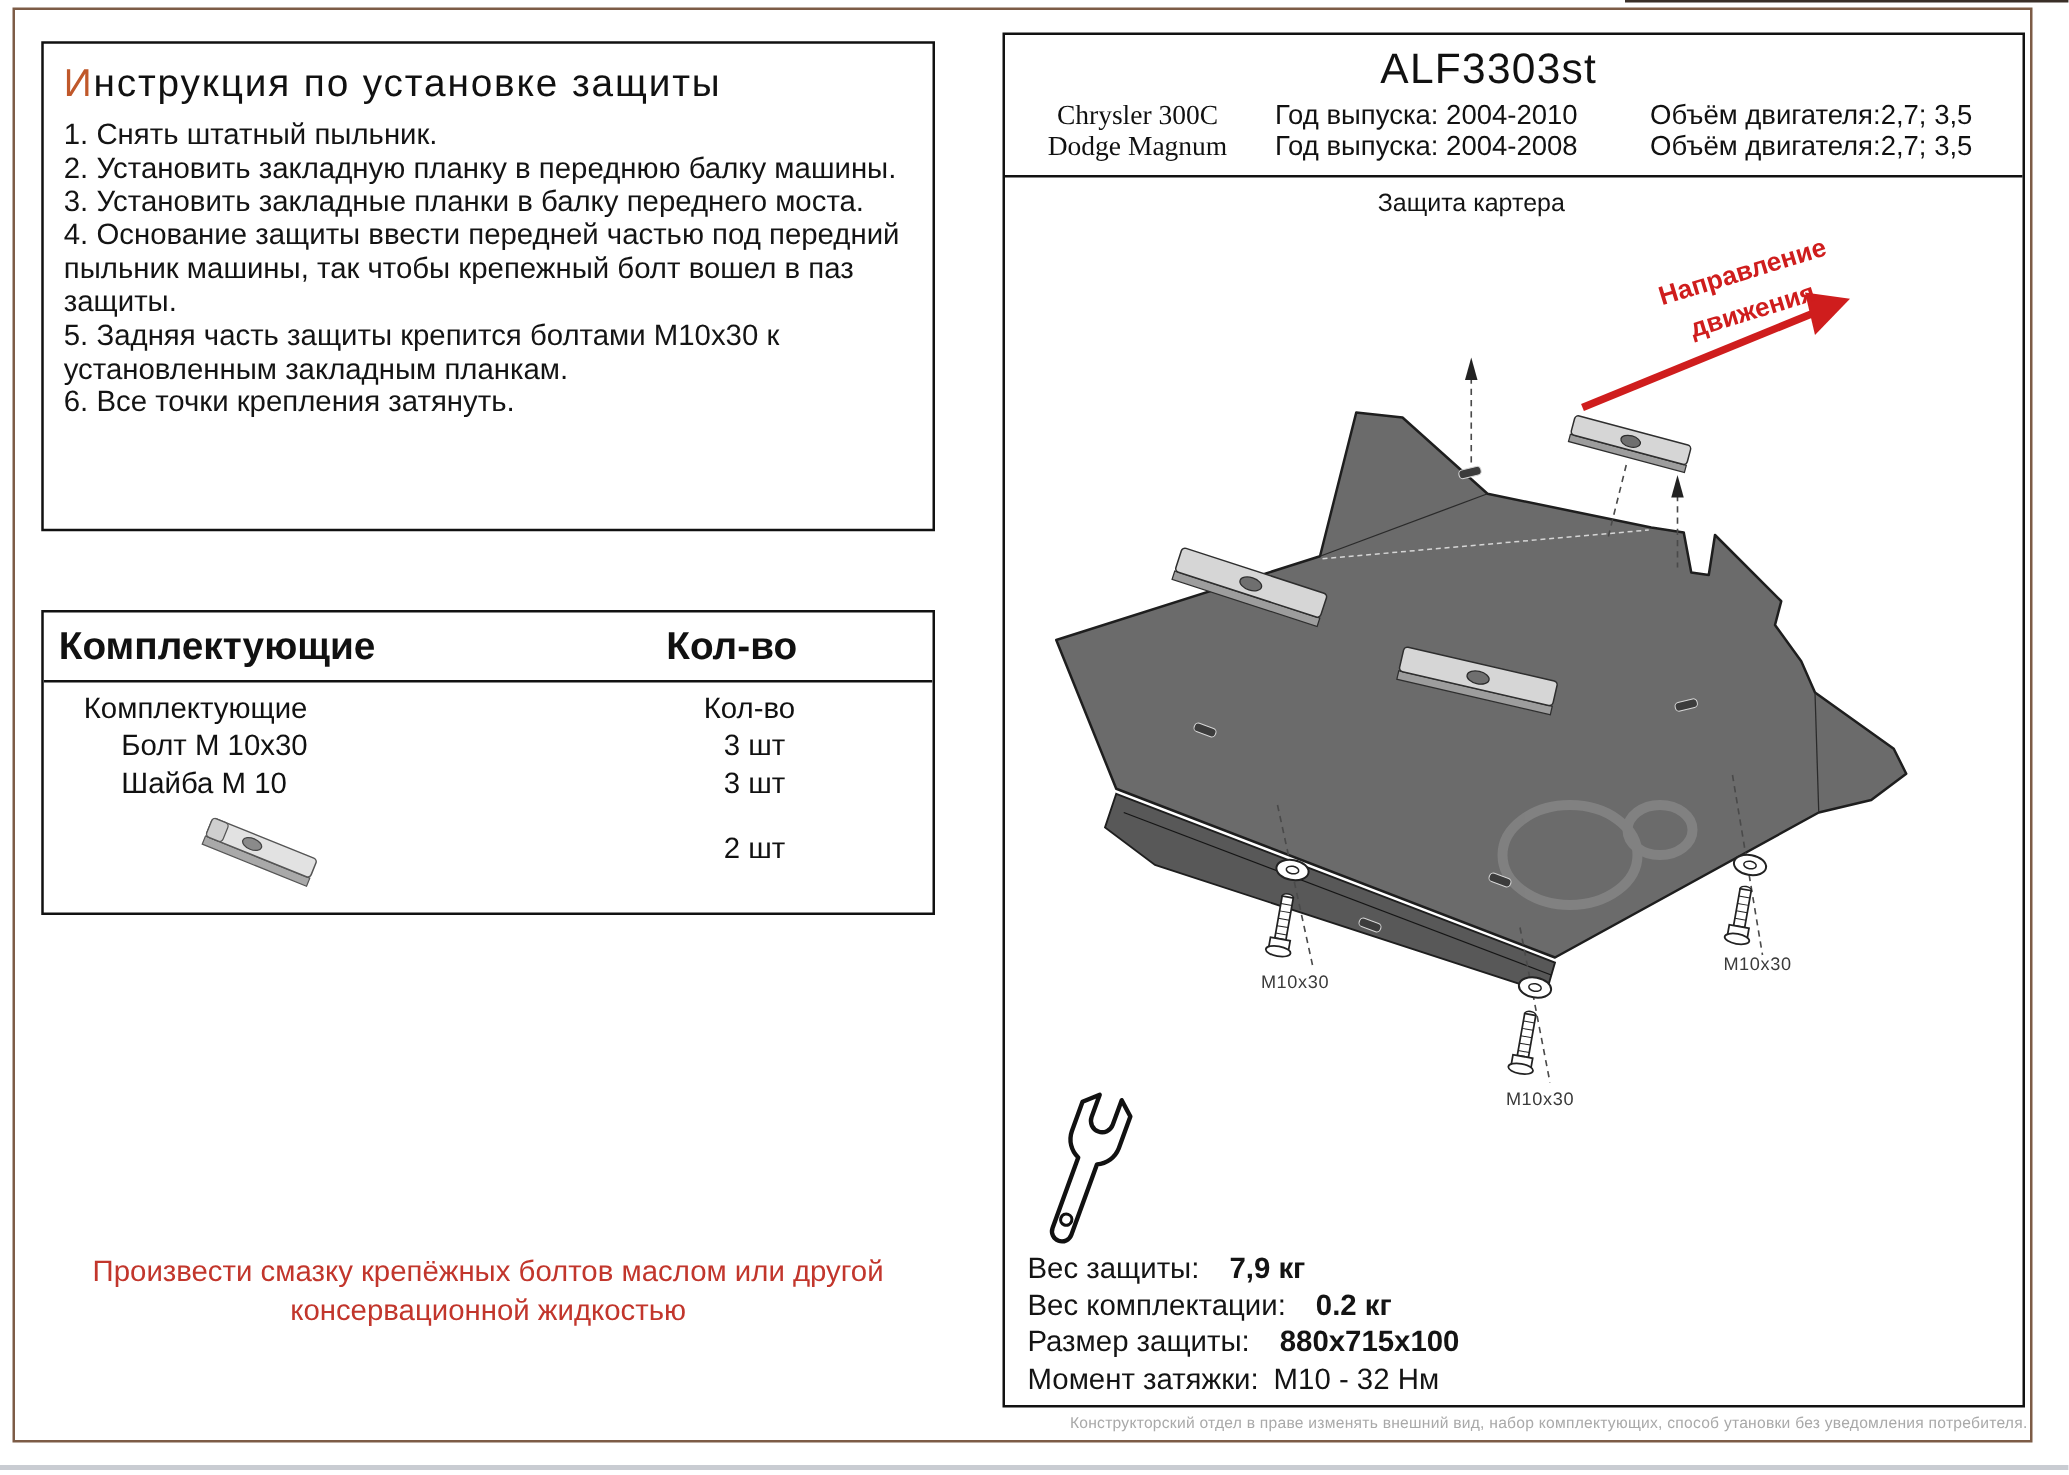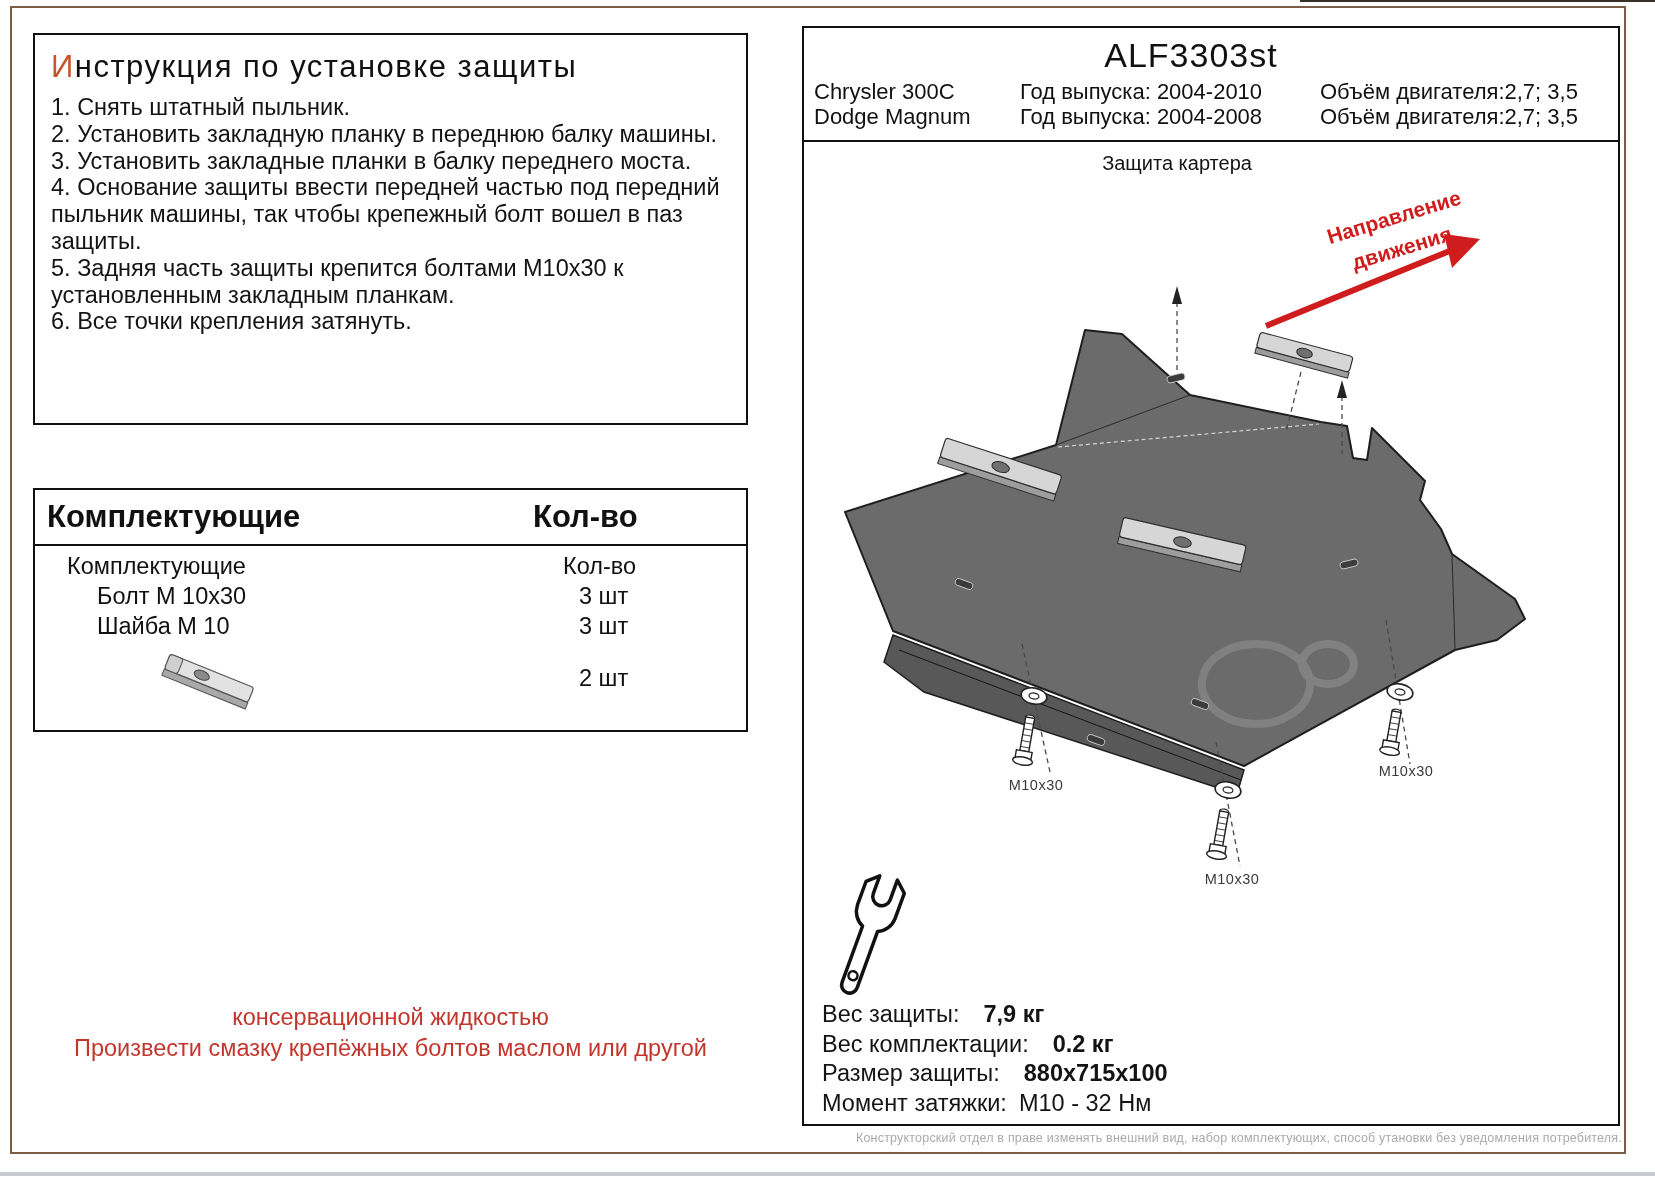--- a/index.html
+++ b/index.html
@@ -36,21 +36,21 @@
   .note{position:absolute;left:33px;top:1002px;width:715px;text-align:center;
         font-size:23.5px;line-height:31px;color:#c2362c;}
 
   
   .panel{position:absolute;left:802px;top:26px;width:818px;height:1100px;
         border:2.5px solid #111;box-sizing:border-box;}
   .panel-header{height:114px;border-bottom:2px solid #111;box-sizing:border-box;padding-top:8px;}
   .part-number{text-align:center;font-size:34px;font-weight:normal;letter-spacing:1px;
         padding-right:40px;margin-bottom:4px;}
   .vrow{display:flex;font-size:22px;line-height:25px;padding-left:10px;}
-  .vrow .model{width:192px;}
+  .vrow .model{width:192px;text-align:center;font-family:Liberation Serif, serif;}
   .vrow .years{width:272px;padding-left:14px;}
   .vrow .engine{padding-left:28px;}
   .drawing-caption{position:absolute;left:0;top:124px;width:746px;text-align:center;font-size:20px;color:#141414;}
   svg.drawing{position:absolute;left:0;top:0;width:813px;height:1095px;}
 
   .specs{position:absolute;left:18px;top:972px;font-size:23.5px;line-height:29.5px;color:#141414;}
   .specs .val{font-weight:bold;margin-left:24px;}
   .specs .val.regular{font-weight:400;margin-left:12px;}
 
   .disclaimer{position:absolute;top:1131px;right:33px;font-size:12.5px;color:#a9a9a9;letter-spacing:.2px;}
@@ -112,22 +112,22 @@
             <rect x="-48" y="5" width="96" height="5" fill="#b3b3b3" stroke="#555" stroke-width="1"></rect>
             <rect x="-48" y="-9" width="96" height="14" rx="2" fill="#e6e6e6" stroke="#555" stroke-width="1.2"></rect>
             <ellipse cx="0" cy="-1" rx="5.5" ry="3.5" fill="#777" stroke="#444" stroke-width="1"></ellipse>
           </g>
         </svg>
       </div>
     </div>
   </div>
 
   <div class="note">
+    <div>Произвести смазку крепёжных болтов маслом или другой</div>
     <div>консервационной жидкостью</div>
-    <div>Произвести смазку крепёжных болтов маслом или другой</div>
   </div>
 
   <div class="panel">
     <div class="panel-header">
       <div class="part-number">ALF3303st</div>
       <div class="vrow">
         <div class="model">Chrysler 300C</div>
         <div class="years">Год выпуска: 2004-2010</div>
         <div class="engine">Объём двигателя:2,7; 3,5</div>
       </div>

